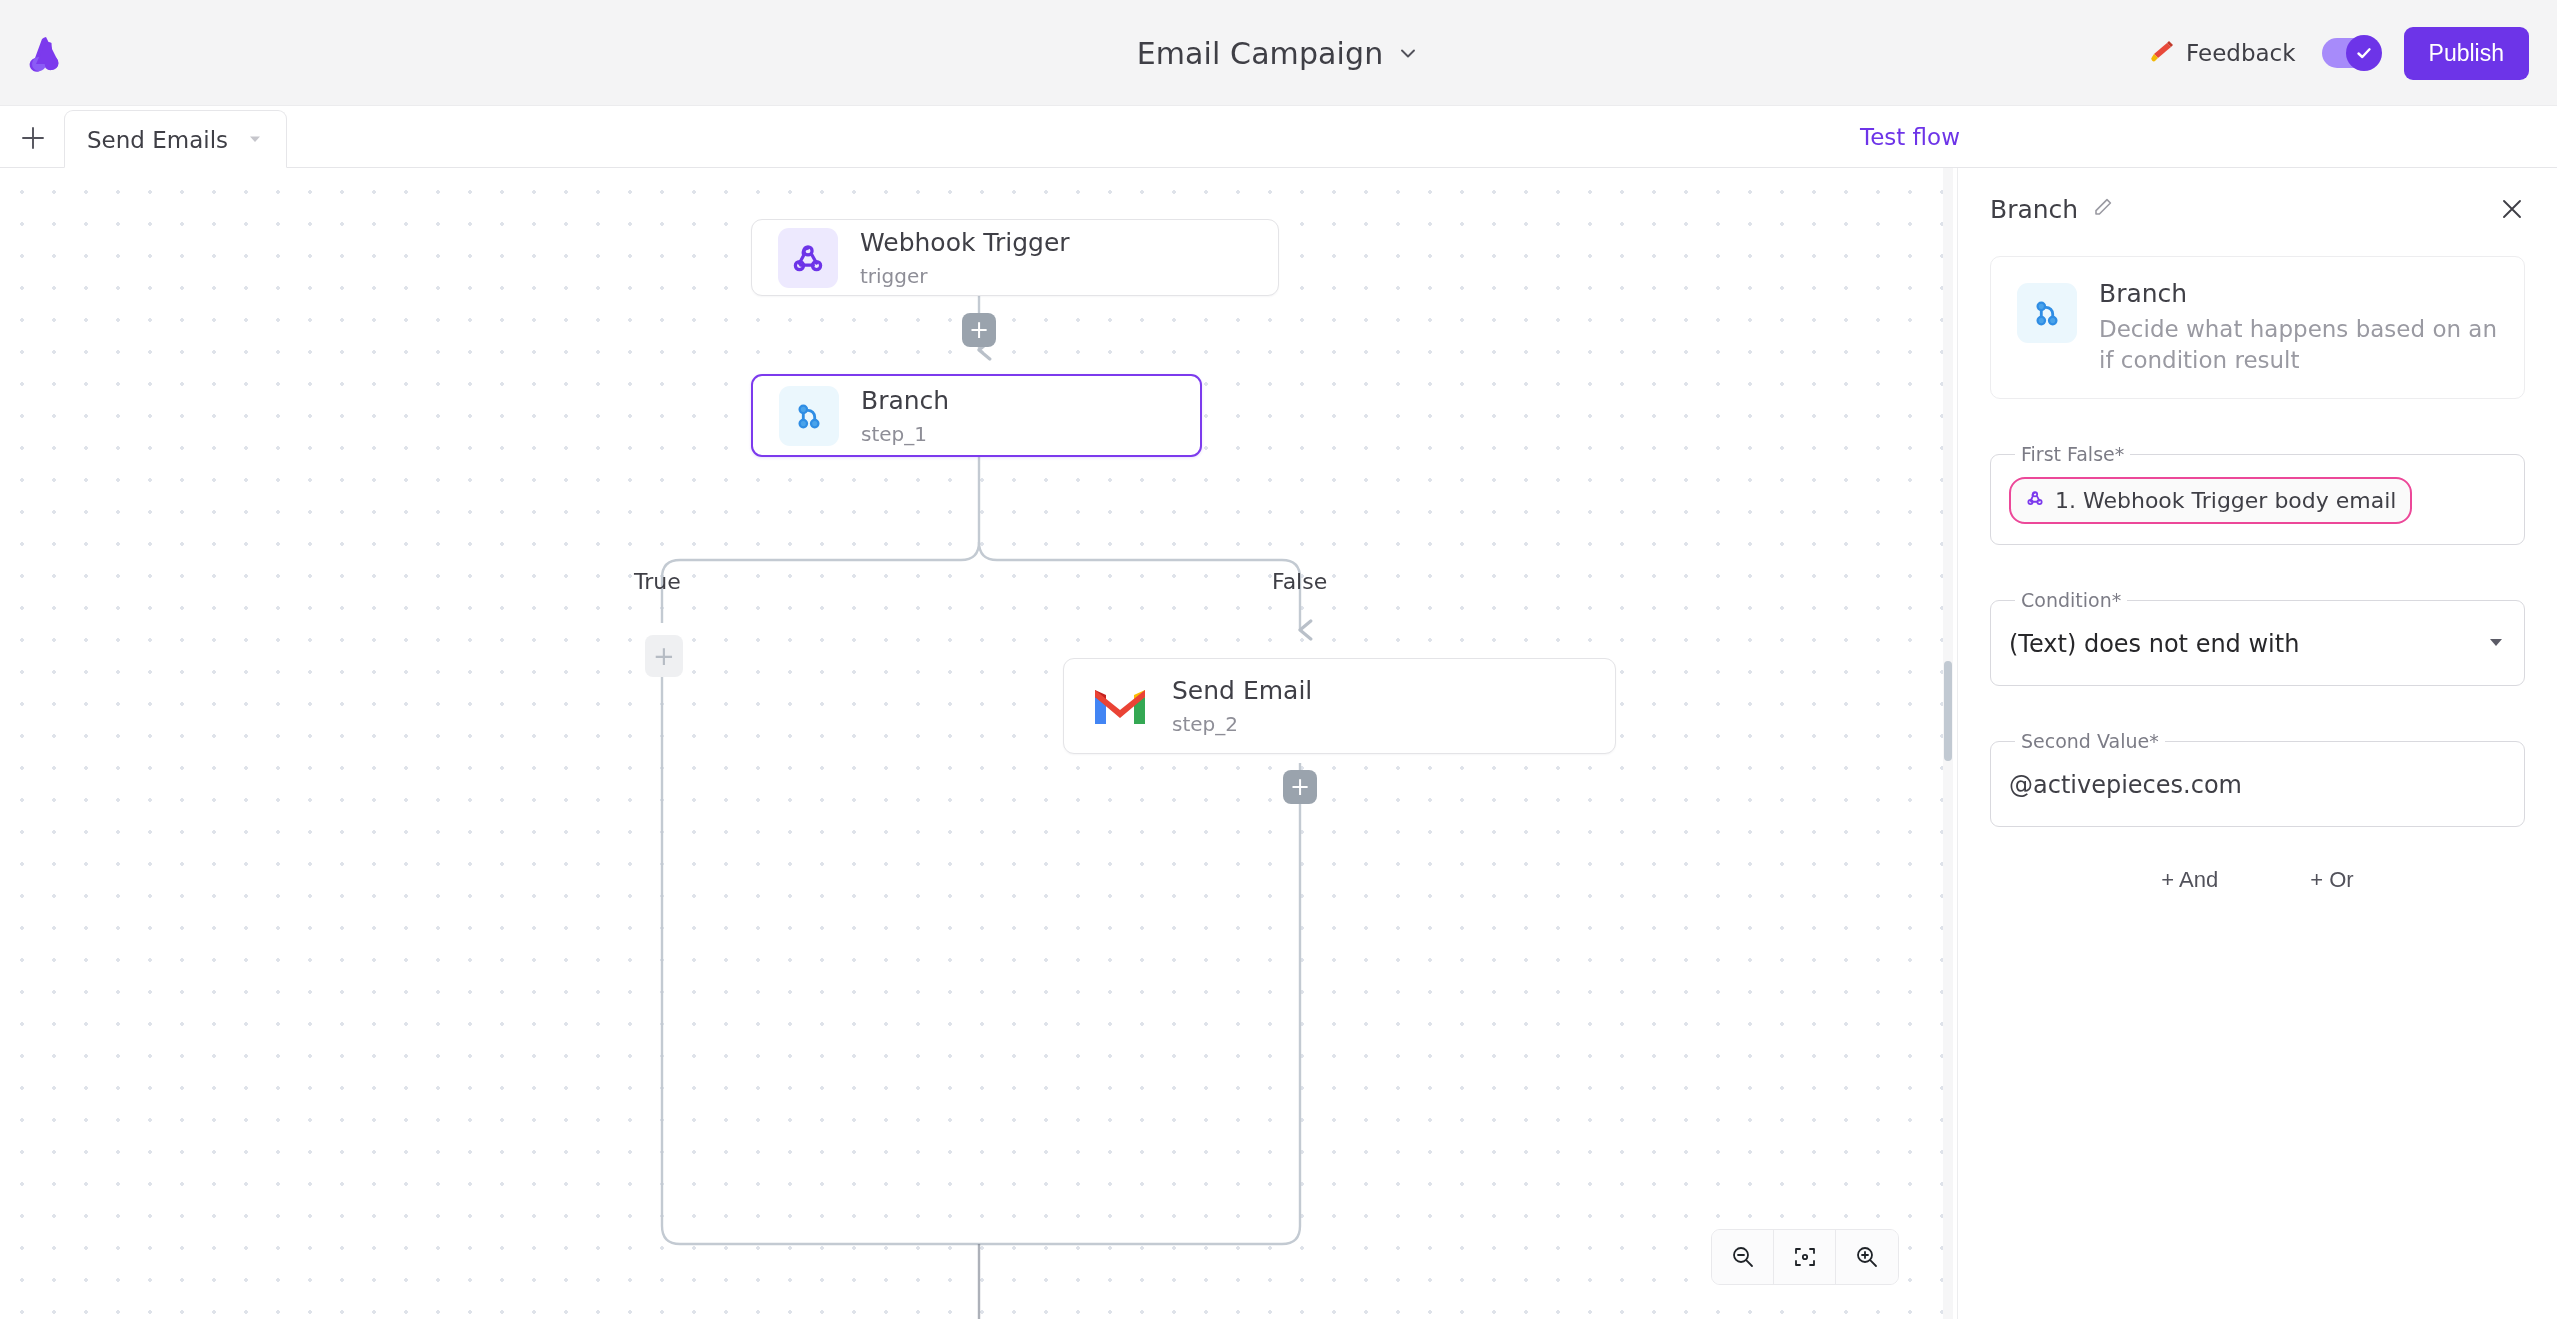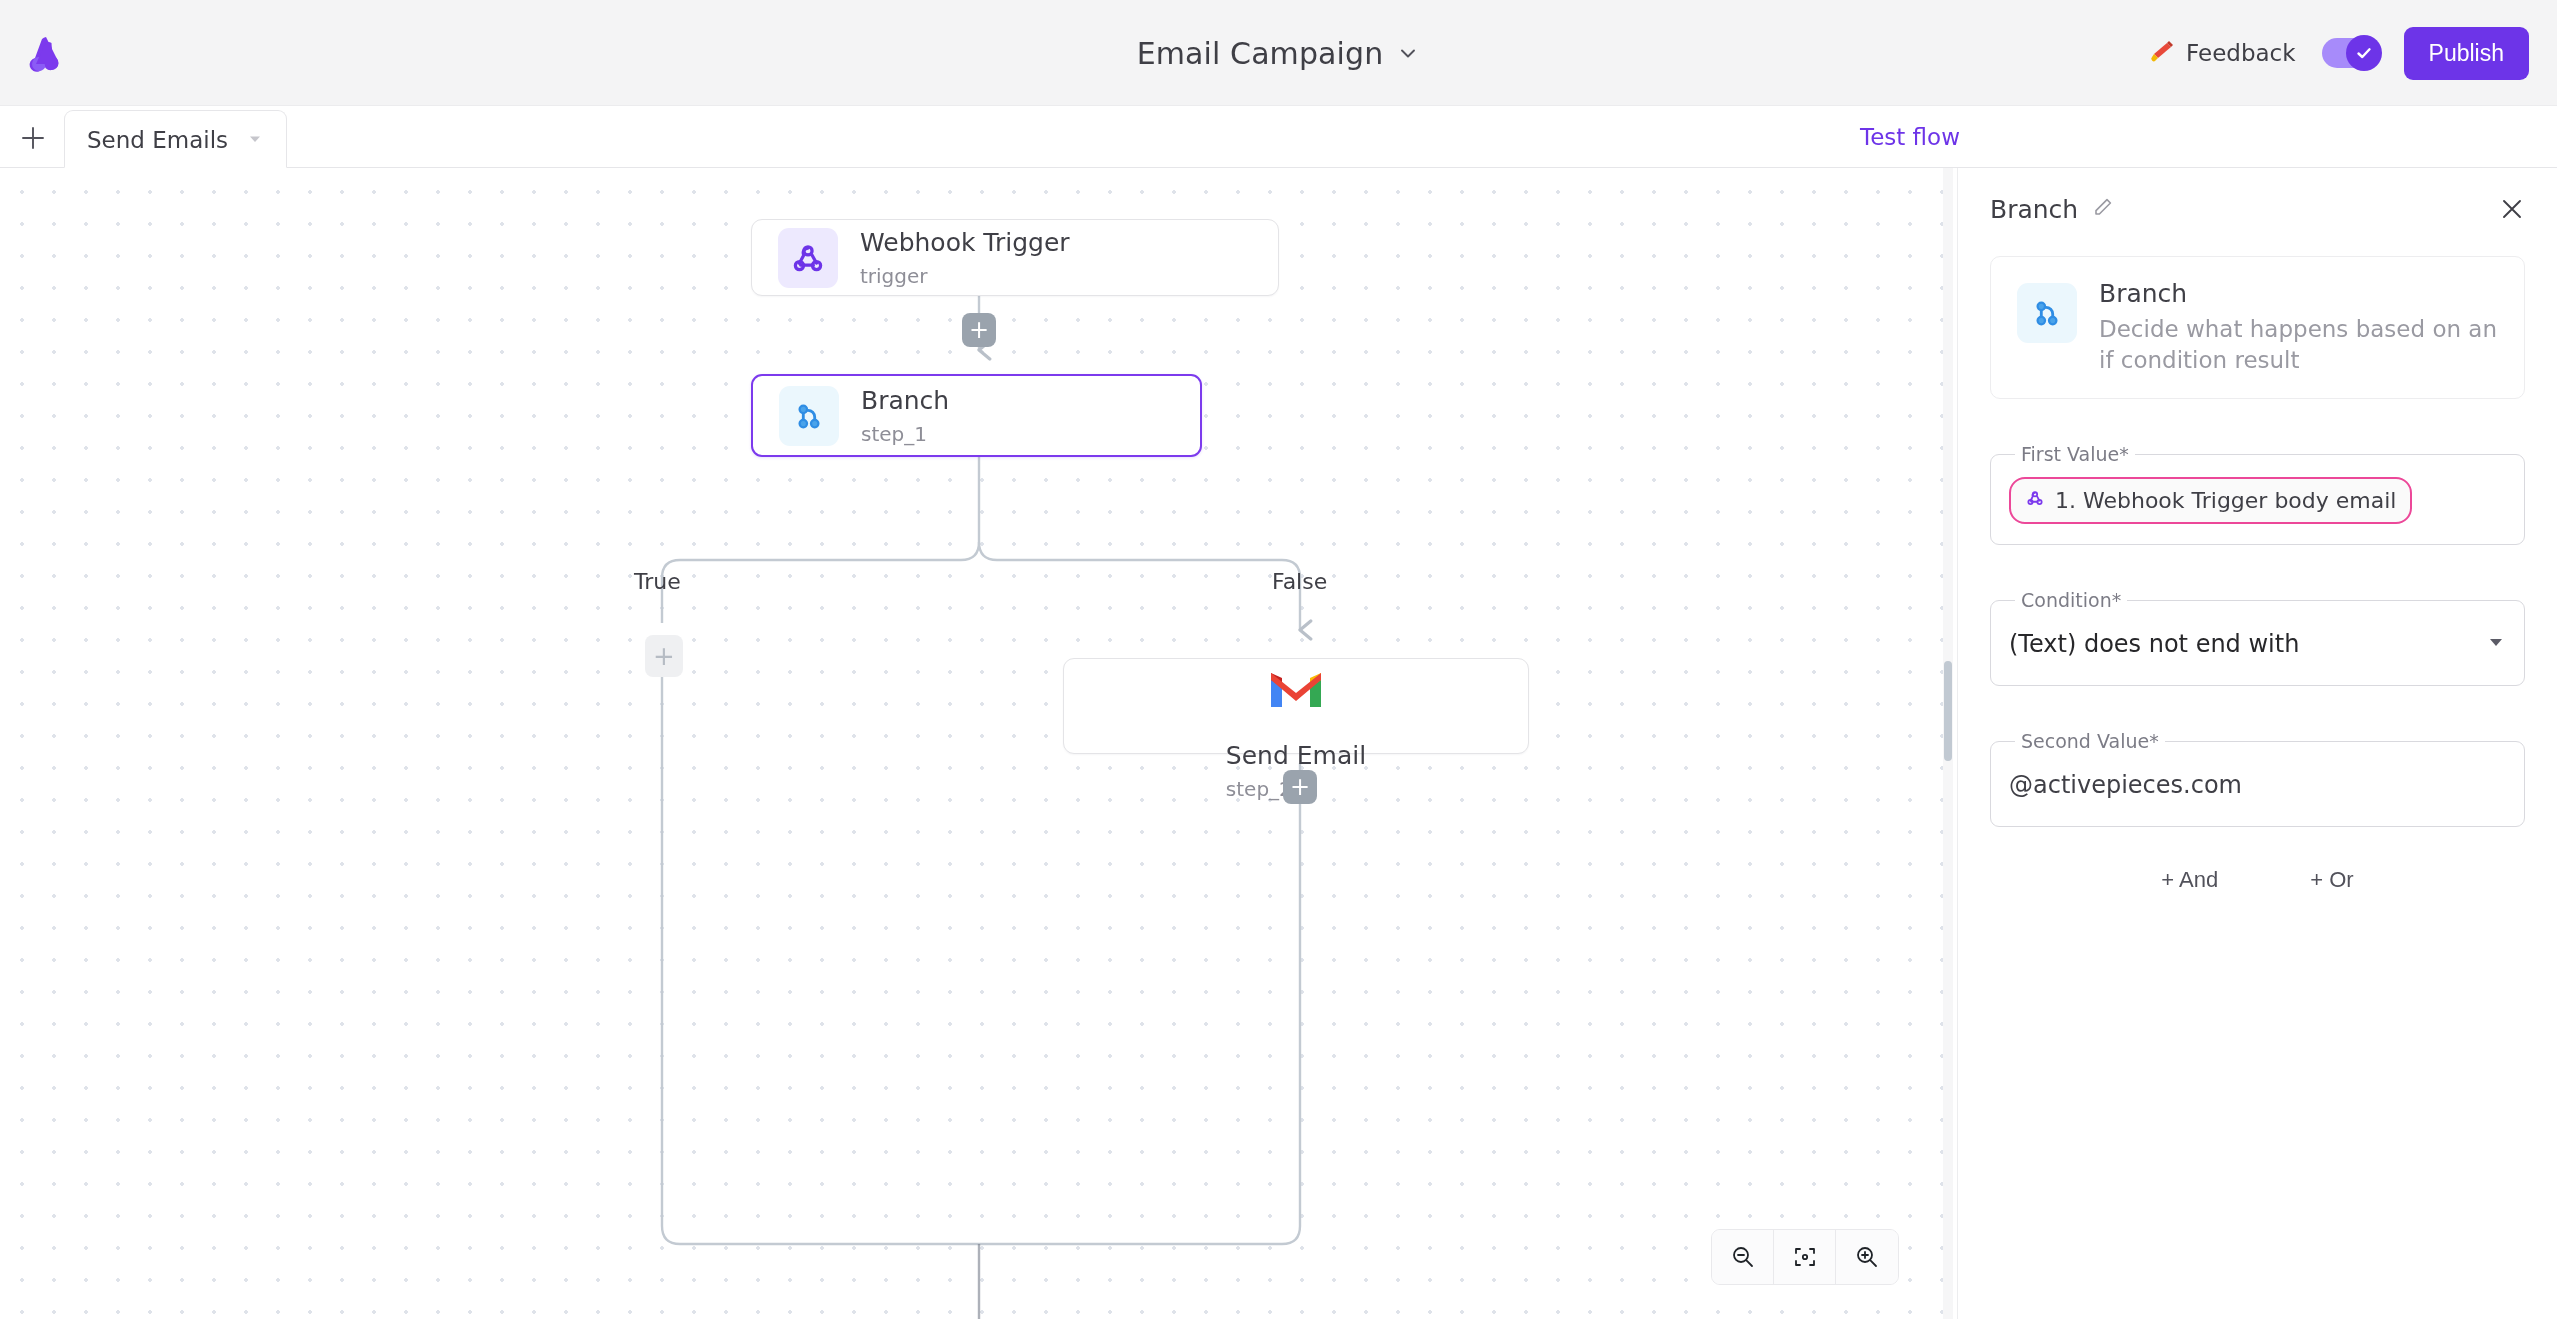--- a/index.html
+++ b/index.html
@@ -288,21 +288,21 @@
         </div>
       </div>
 
       <div class="branch-label" style="left:634px; top:401px;">True</div>
       <div class="branch-label" style="left:1272px; top:401px;">False</div>
 
       <div class="conn-plus light" style="left:645px; top:467px; width:38px; height:42px;">
           <span>+</span>
         </div>
 
-      <div class="node" style="left:1063px; top:490px; width:466px; height:96px;flex-direction:column;">
+      <div class="node" style="left:1063px; top:490px; width:553px; height:96px;">
         <div class="node-icon plain">
           <svg width="58" height="44" viewBox="0 0 58 44">
             <path d="M4 10 L4 40 L15 40 L15 19 z" fill="#4285f4"></path>
             <path d="M54 10 L54 40 L43 40 L43 19 z" fill="#34a853"></path>
             <path d="M4 6 L4 13 L15 20 L15 11 z" fill="#c5221f"></path>
             <path d="M54 6 L54 13 L43 20 L43 11 z" fill="#fbbc04"></path>
             <path d="M4 6 L29 26 L54 6 L54 13 L29 34 L4 13 z" fill="#ea4335"></path>
           </svg>
         </div>
         <div class="node-text">
@@ -369,21 +369,21 @@
           </svg>
         </div>
         <div>
           <div class="piece-name">Branch</div>
           <div class="piece-desc">Decide what happens based on an if condition result</div>
         </div>
       </div>
 
       <div class="field">
         <fieldset>
-          <legend>First Value*</legend>
+          <legend>First False*</legend>
           <div class="inner">
             <span class="chip">
               <span>
                 <svg width="20" height="20" viewBox="0 0 40 40">
                   <path d="M20 9.5 a5 5 0 0 0 -4.4 7.4 L11 25.5" fill="none" stroke="#7c3aed" stroke-width="3.6" stroke-linecap="round"></path>
                   <path d="M24.2 16.8 l4.7 8.5" fill="none" stroke="#7c3aed" stroke-width="3.6" stroke-linecap="round"></path>
                   <path d="M12.5 27.5 h13" fill="none" stroke="#7c3aed" stroke-width="3.6" stroke-linecap="round"></path>
                   <circle cx="20" cy="12.5" r="4.3" fill="none" stroke="#7c3aed" stroke-width="3.6"></circle>
                   <circle cx="11" cy="28" r="4.3" fill="none" stroke="#7c3aed" stroke-width="3.6"></circle>
                   <circle cx="29" cy="28" r="4.3" fill="none" stroke="#7c3aed" stroke-width="3.6"></circle>

